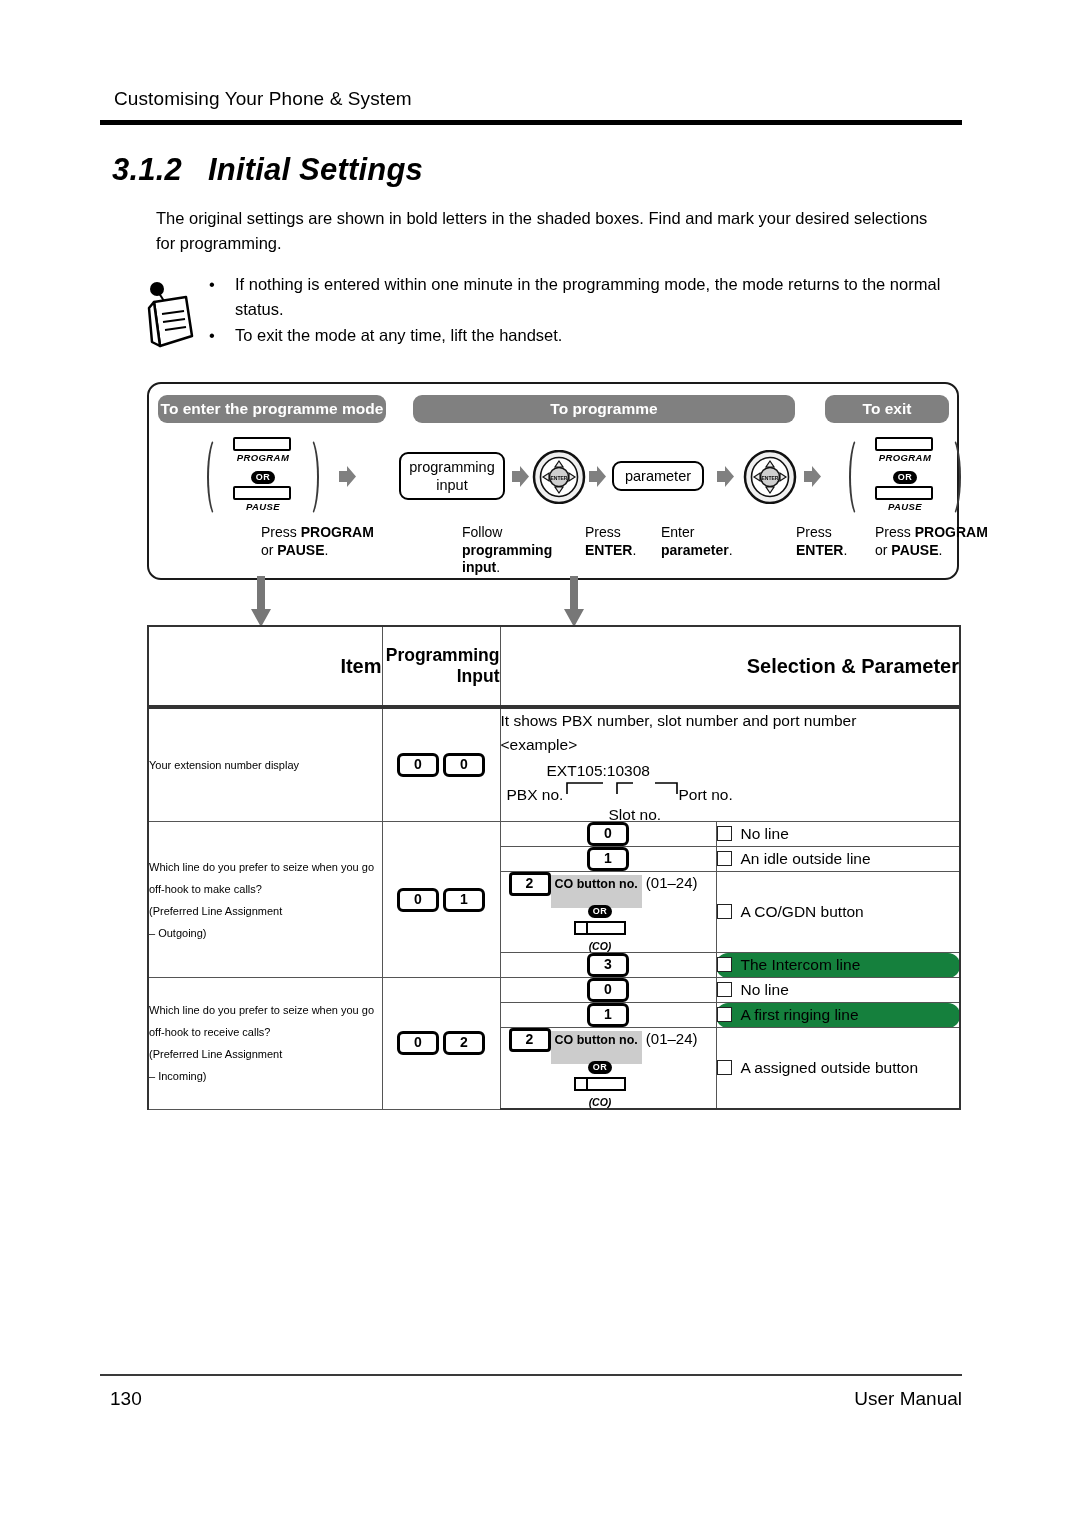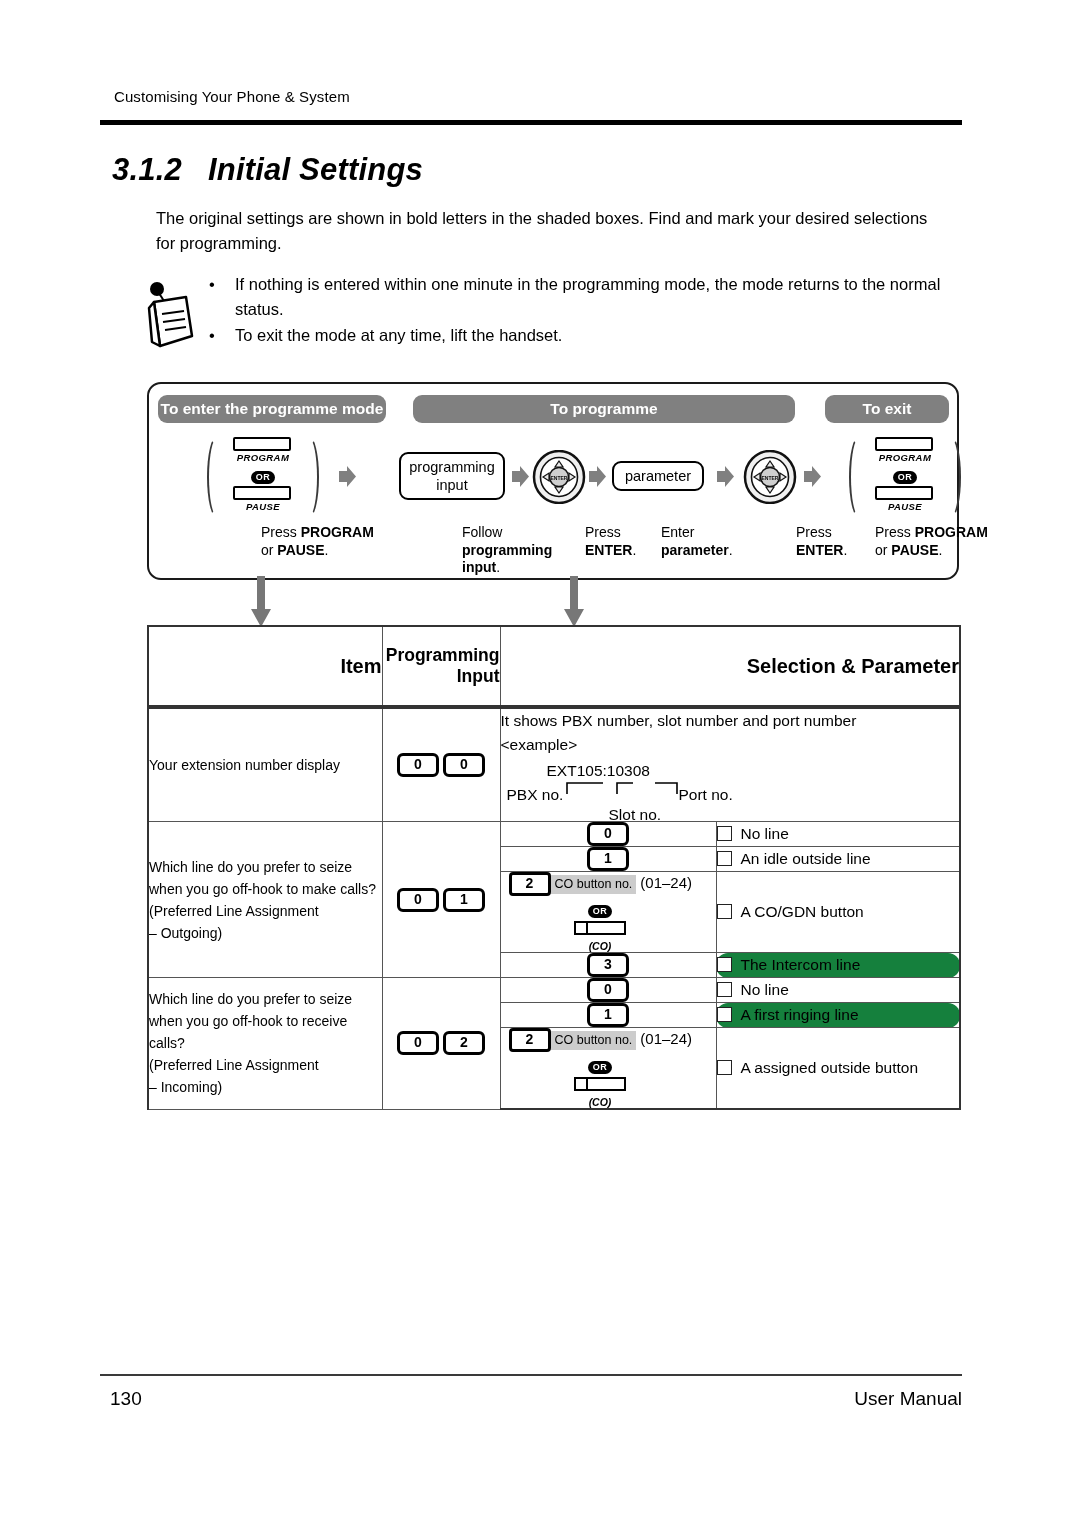--- a/index.html
+++ b/index.html
@@ -14,21 +14,21 @@
     font-family: "Liberation Sans", sans-serif;
     color: #000;
     overflow: hidden;
   }
 
   
   .running-head {
     position: absolute;
     left: 114px;
     top: 88px;
-    font-size: 15px;
+    font-size: 19px;
     letter-spacing: .1px;
   }
   .head-rule {
     position: absolute;
     left: 100px;
     top: 120px;
     width: 862px;
     height: 5px;
     background: #000;
   }
@@ -241,21 +241,21 @@
     border-bottom: 4px solid #333;
     text-align: right;
     font-size: 20px;
     font-weight: bold;
     height: 78px;
   }
   .hdrrow th.small { font-size: 17.5px; line-height: 21px; }
 
   .item-cell {
     padding: 10px 14px;
-    font-size: 14px;
+    font-size: 11px;
     line-height: 22px;
     vertical-align: middle;
   }
   .pi-cell { text-align: center; vertical-align: middle; }
   .sel-cell {
     padding: 8px 10px 10px 14px;
     font-size: 15.5px;
     line-height: 24px;
     margin-left: 40px;
   }
@@ -290,22 +290,22 @@
     background: #fff;
     vertical-align: -2px;
     margin-right: 9px;
     box-sizing: border-box;
   }
 
   
   .greytag {
     background: #cccccc;
     font-size: 12.5px;
-    font-weight: normal;
-    padding: 2px 4px 3px 4px;
+    font-weight: bold;
+    padding: 2px 4px 17px 4px;
     white-space: nowrap;
   }
   .rng { font-size: 15px; margin-left: 4px; }
 
   
   .cobtn {
     display: inline-block;
     width: 52px;
     height: 14px;
     border: 2px solid #000;

